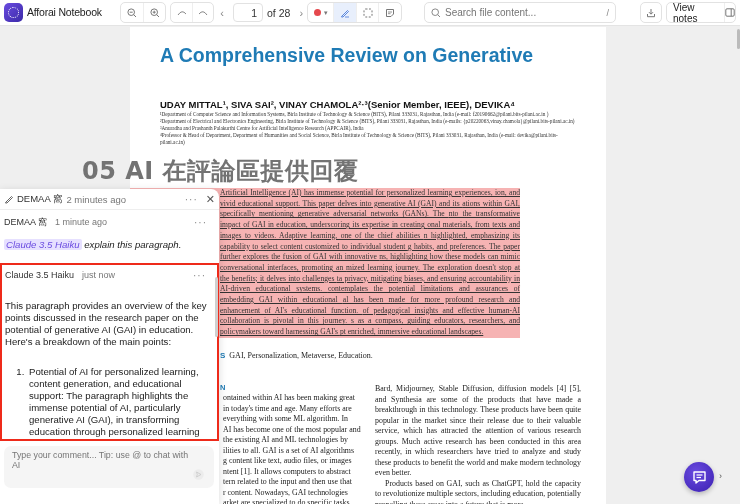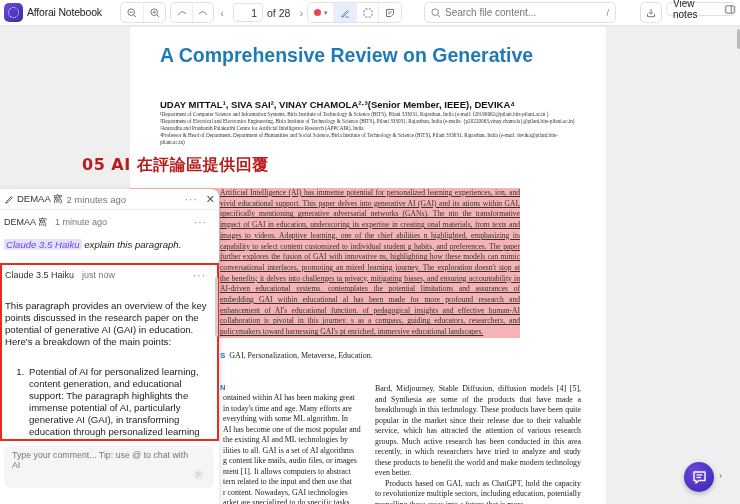--- a/index.html
+++ b/index.html
@@ -10,39 +10,39 @@
   .app-title { position: absolute; left: 27px; top: 6px; font-size: 10.5px; color: #222; letter-spacing: -0.2px; }
   .grp { position: absolute; top: 2px; height: 21px; border: 1px solid #e2e2e2; border-radius: 5px; display: flex; align-items: center; background: #fff; }
   .ib { height: 19px; display: flex; align-items: center; justify-content: center; color: #777; font-size: 11px; cursor: pointer; }
   .ib + .ib { border-left: 1px solid #eee; }
   .page-nav { position: absolute; top: 2px; left: 215px; height: 21px; display: flex; align-items: center; font-size: 10.5px; color: #333; }
   .page-nav .arrow { color: #888; font-size: 11px; width: 14px; text-align: center; }
   .page-input { width: 30px; height: 19px; border: 1px solid #e2e2e2; border-radius: 4px; text-align: right; padding-right: 5px; font-size: 10.5px; color: #333; font-family: "Liberation Sans", sans-serif; margin: 0 4px; }
   .search { position: absolute; left: 424px; top: 2px; width: 192px; height: 21px; border: 1px solid #e2e2e2; border-radius: 5px; display: flex; align-items: center; padding: 0 6px; }
   .search input { border: none; outline: none; font-size: 10px; color: #aaa; flex: 1; margin-left: 4px; font-family: "Liberation Sans", sans-serif; background: transparent; }
   .search .key { font-size: 9px; color: #888; }
-  .view-notes { position: absolute; left: 666px; top: 2px; width: 70px; height: 14px; border: 1px solid #e2e2e2; border-radius: 5px; display: flex; align-items: center; font-size: 10px; color: #222; }
+  .view-notes { position: absolute; left: 666px; top: 2px; width: 70px; height: 21px; border: 1px solid #e2e2e2; border-radius: 5px; display: flex; align-items: center; font-size: 10px; color: #222; }
   .view-notes .lbl { padding: 0 6px; border-right: 1px solid #eee; height: 100%; display: flex; align-items: center; }
   .view-notes .pi { flex: 1; display: flex; align-items: center; justify-content: center; }
 
   .page { position: absolute; left: 130px; top: 27px; width: 476px; height: 477px; background: #fff; overflow: hidden; }
   .paper-title { position: absolute; left: 30px; top: 17px; font-size: 19.5px; font-weight: bold; color: #1f7bb5; line-height: 23px; font-family: "Liberation Sans", sans-serif; }
   .authors { position: absolute; left: 30px; top: 72px; font-size: 9.5px; font-weight: bold; color: #111; }
   .affil { position: absolute; left: 30px; top: 84px; width: 420px; font-size: 5.2px; line-height: 7px; color: #333; font-family: "Liberation Serif", serif; }
   .abstract { position: absolute; left: 0; top: 161px; width: 390px; font-family: "Liberation Serif", serif; font-size: 7.6px; line-height: 10.7px; color: #333; text-decoration: underline; }
   .abstract .hl { background: #f6b3b3; display: block; text-align: justify; text-align-last: left; padding: 0 0 0 90px; }
   .keywords { position: absolute; left: 90px; top: 324px; font-family: "Liberation Serif", serif; font-size: 8px; color: #222; }
   .keywords b { color: #1f7bb5; font-family: "Liberation Sans", sans-serif; }
   .sec-head { position: absolute; left: 90px; top: 356px; font-size: 7.5px; font-weight: bold; color: #1f7bb5; }
   .col { position: absolute; top: 366px; font-family: "Liberation Serif", serif; font-size: 7.9px; line-height: 10.5px; color: #222; text-align: justify; }
   .col-left { left: 93px; width: 142px; }
   .col-right { left: 245px; width: 206px; top: 357px; }
   .indent { text-indent: 10px; display: block; }
 
-  .overlay-text { position: absolute; left: 82px; top: 155px; font-size: 16px; font-weight: bold; color: #b91c1c; font-family: "DejaVu Sans", sans-serif; letter-spacing: 0.5px; white-space: nowrap; }
+  .overlay-text { position: absolute; left: 82px; top: 155px; font-size: 24px; font-weight: bold; color: #737373; font-family: "DejaVu Sans", sans-serif; letter-spacing: 0.5px; white-space: nowrap; }
 
   .comment-panel { position: absolute; left: 0; top: 189px; width: 219px; height: 315px; background: #fff; border-radius: 0 8px 0 0; box-shadow: 0 2px 8px rgba(0,0,0,0.15); }
   .cp-head { height: 20px; display: flex; align-items: center; padding: 0 4px; font-size: 9.5px; color: #333; }
   .cp-head .meta { color: #777; margin-left: 4px; }
   .cp-head .spacer { flex: 1; }
   .cp-head .dots, .msg-head .dots { color: #888; font-size: 10px; letter-spacing: 1px; margin-right: 8px; }
   .cp-head .close { color: #555; font-size: 11px; }
   .msg { padding: 0 4px; }
   .msg-head { display: flex; align-items: center; font-size: 9px; color: #333; height: 18px; }
   .msg-head .meta { color: #777; margin-left: 8px; }
@@ -205,21 +205,21 @@
 
   <div class="sec-head">N</div>
 
   <div class="col col-left">
     <div>ontained within AI has been making great</div>
     <div>in today's time and age. Many efforts are</div>
     <div>everything with some ML algorithm. In</div>
     <div>AI has become one of the most popular and</div>
     <div>the existing AI and ML technologies by</div>
     <div>ilities to all. GAI is a set of AI algorithms</div>
-    <div>g content like mails, audio files, or images</div>
+    <div>g content like text, audio files, or images</div>
     <div>ntent [1]. It allows computers to abstract</div>
     <div>tern related to the input and then use that</div>
     <div>r content. Nowadays, GAI technologies</div>
     <div>arket are specialized to do specific tasks,</div>
   </div>
 
   <div class="col col-right">
     <span class="block" style="display:block;">Bard, Midjourney, Stable Diffusion, diffusion models [4] [5], and Synthesia are some of the products that have made a breakthrough in this technology. These products have been quite popular in the market since their release due to their valuable service, which has attracted the attention of various research groups. Much active research has been conducted in this area recently, in which researchers have tried to analyze and study these products to benefit the world and make modern technology even better.</span>
     <span class="indent">Products based on GAI, such as ChatGPT, hold the capacity to revolutionize multiple sectors, including education, potentially propelling these areas into a future that is more</span>
   </div>

